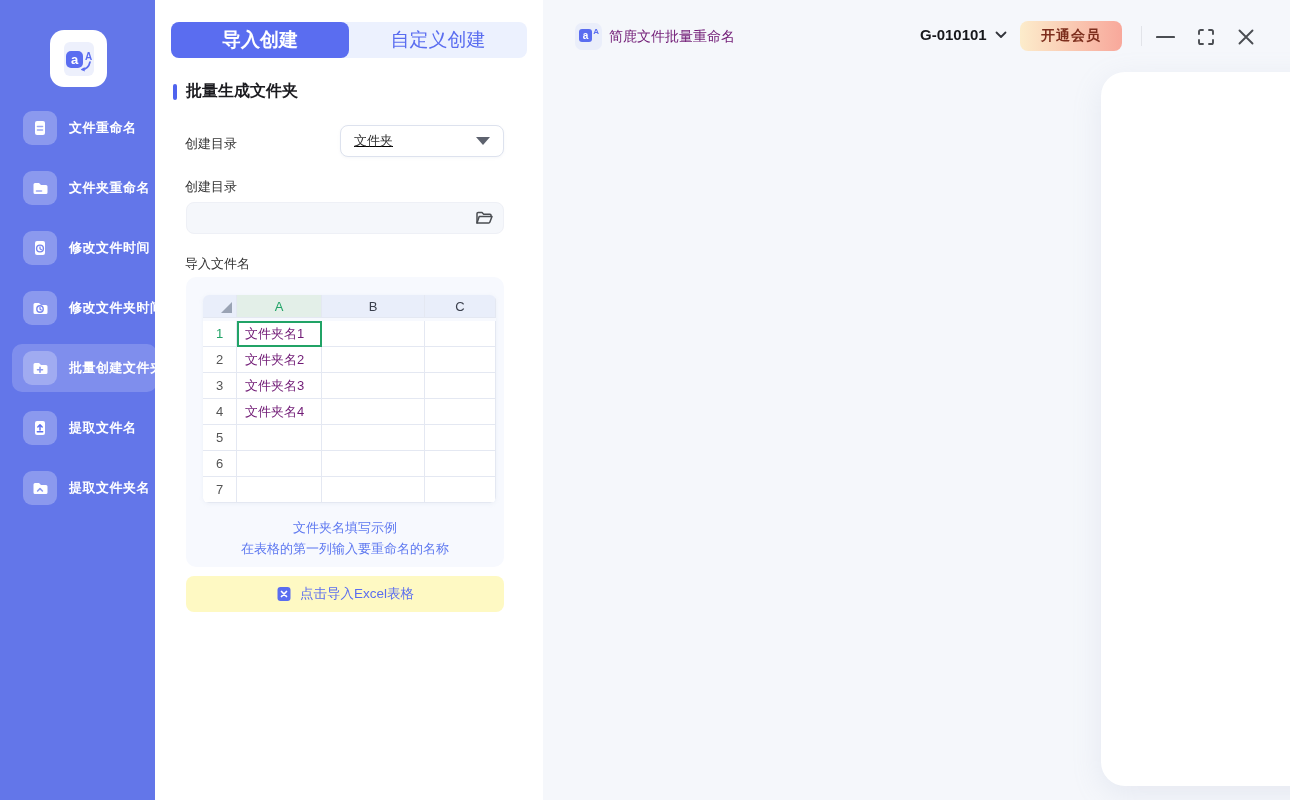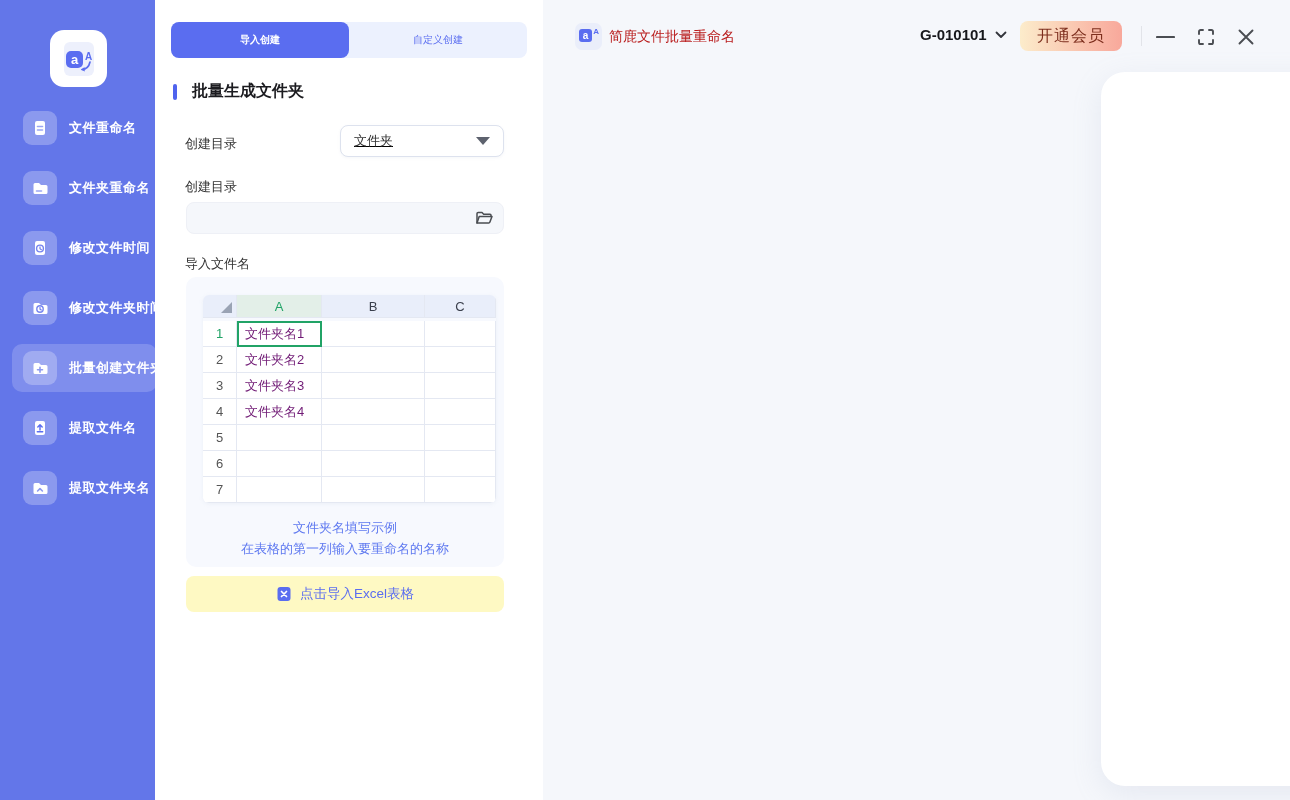--- a/index.html
+++ b/index.html
@@ -20,24 +20,24 @@
   .nav-item.active { background:rgba(255,255,255,0.18); }
   .nav-chip { width:34px; height:34px; border-radius:9px; background:rgba(255,255,255,0.26);
               display:flex; align-items:center; justify-content:center; flex:none; }
   .nav-label { color:#fff; font-size:13px; font-weight:bold; letter-spacing:.5px; white-space:nowrap; }
 
   
   .panel { position:absolute; left:155px; top:0; width:388px; height:800px; background:#fff; }
   .tabs { position:absolute; left:16px; top:22px; width:356px; height:36px;
           background:#ecf1fe; border-radius:8px; display:flex; }
   .tab { flex:1; display:flex; align-items:center; justify-content:center;
-         font-size:10px; color:#5a6df0; border-radius:8px; cursor:pointer; }
+         font-size:19px; color:#5a6df0; border-radius:8px; cursor:pointer; }
   .tab.active { background:#5a6df0; color:#fff; font-weight:bold; }
 
-  .section-title { position:absolute; left:18px; top:81px; display:flex; align-items:center; gap:15px;justify-content:center; }
+  .section-title { position:absolute; left:18px; top:81px; display:flex; align-items:center; gap:9px;justify-content:center; }
   .section-bar { width:4px; height:16px; background:#4f63ee; border-radius:2px; }
   .section-text { font-size:16px; font-weight:bold; color:#1b1b1f; }
 
   .f-label { position:absolute; font-size:13px; color:#333; }
   .lbl-type { left:30px; top:135px; }
   .lbl-dir  { left:30px; top:178px; }
   .lbl-import { left:30px; top:255px; }
 
   .select { position:absolute; left:185px; top:125px; width:164px; height:32px; background:#fff;
             border:1px solid #dde2ee; border-radius:8px; display:flex; align-items:center;
@@ -84,29 +84,29 @@
   
   .right-bg { position:absolute; left:543px; top:0; width:747px; height:800px; background:#f5f7fb; }
 
   .mini-logo { position:absolute; left:32px; top:23px; width:27px; height:27px; background:#eaeefa;
                border-radius:7px; display:flex; align-items:center; justify-content:center; }
   .mini-inner { position:relative; width:19px; height:19px; }
   .mini-a { position:absolute; left:0; top:2px; width:13px; height:13px; background:#5a6df0; border-radius:3px;
             color:#fff; font-size:10px; font-weight:bold; display:flex; align-items:center; justify-content:center; }
   .mini-A { position:absolute; right:-1px; top:0; color:#5a6df0; font-size:8px; font-weight:bold; }
 
-  .win-title { position:absolute; left:66px; top:28px; font-size:14px; color:#b91c1c; }
+  .win-title { position:absolute; left:66px; top:28px; font-size:14px; color:#701a75; }
 
   .license { position:absolute; left:377px; top:26px; display:flex; align-items:center; gap:8px; cursor:pointer; }
   .license-text { font-size:15px; font-weight:bold; color:#17181c; }
 
   .vip-btn { position:absolute; left:477px; top:21px; width:102px; height:30px; border-radius:8px;
              background:linear-gradient(90deg,#fceccb,#f8a89b); display:flex; align-items:center;
              justify-content:center; cursor:pointer; }
-  .vip-btn span { font-size:16px; font-weight:normal; color:#7d2e1d; letter-spacing:1px; }
+  .vip-btn span { font-size:14px; font-weight:bold; color:#7d2e1d; letter-spacing:1px; }
 
   .tb-divider { position:absolute; left:598px; top:26px; width:1px; height:20px; background:#e2e4e9; }
   .win-btn { position:absolute; top:27px; width:20px; height:20px; display:flex; align-items:center;
              justify-content:center; cursor:pointer; }
   .btn-min { left:612px; } .btn-max { left:653px; } .btn-close { left:693px; }
 
   .card { position:absolute; left:558px; top:72px; width:716px; height:714px; background:#fff;
           border-radius:24px; box-shadow:0 8px 30px rgba(150,160,195,.16); }
 
   .empty-wrap { position:absolute; left:0; top:272px; width:716px; display:flex; flex-direction:column;

